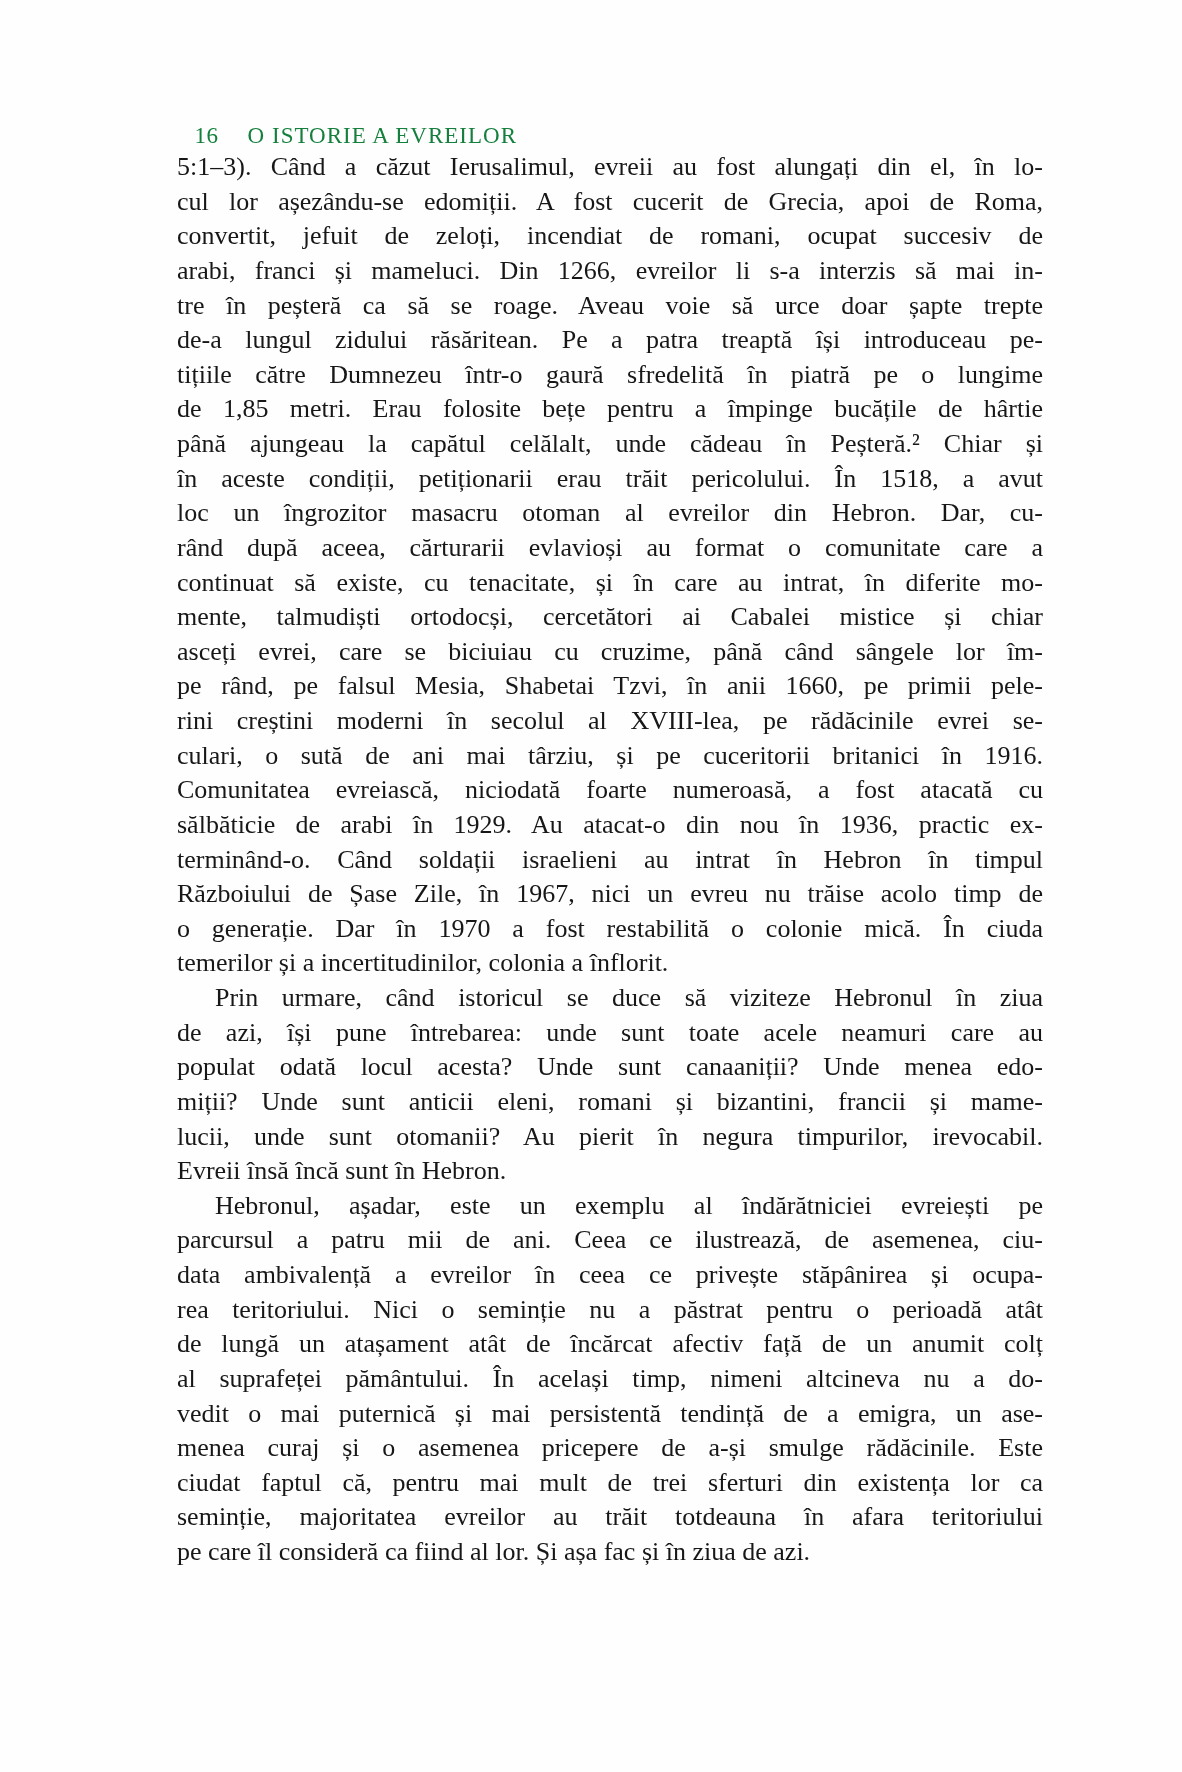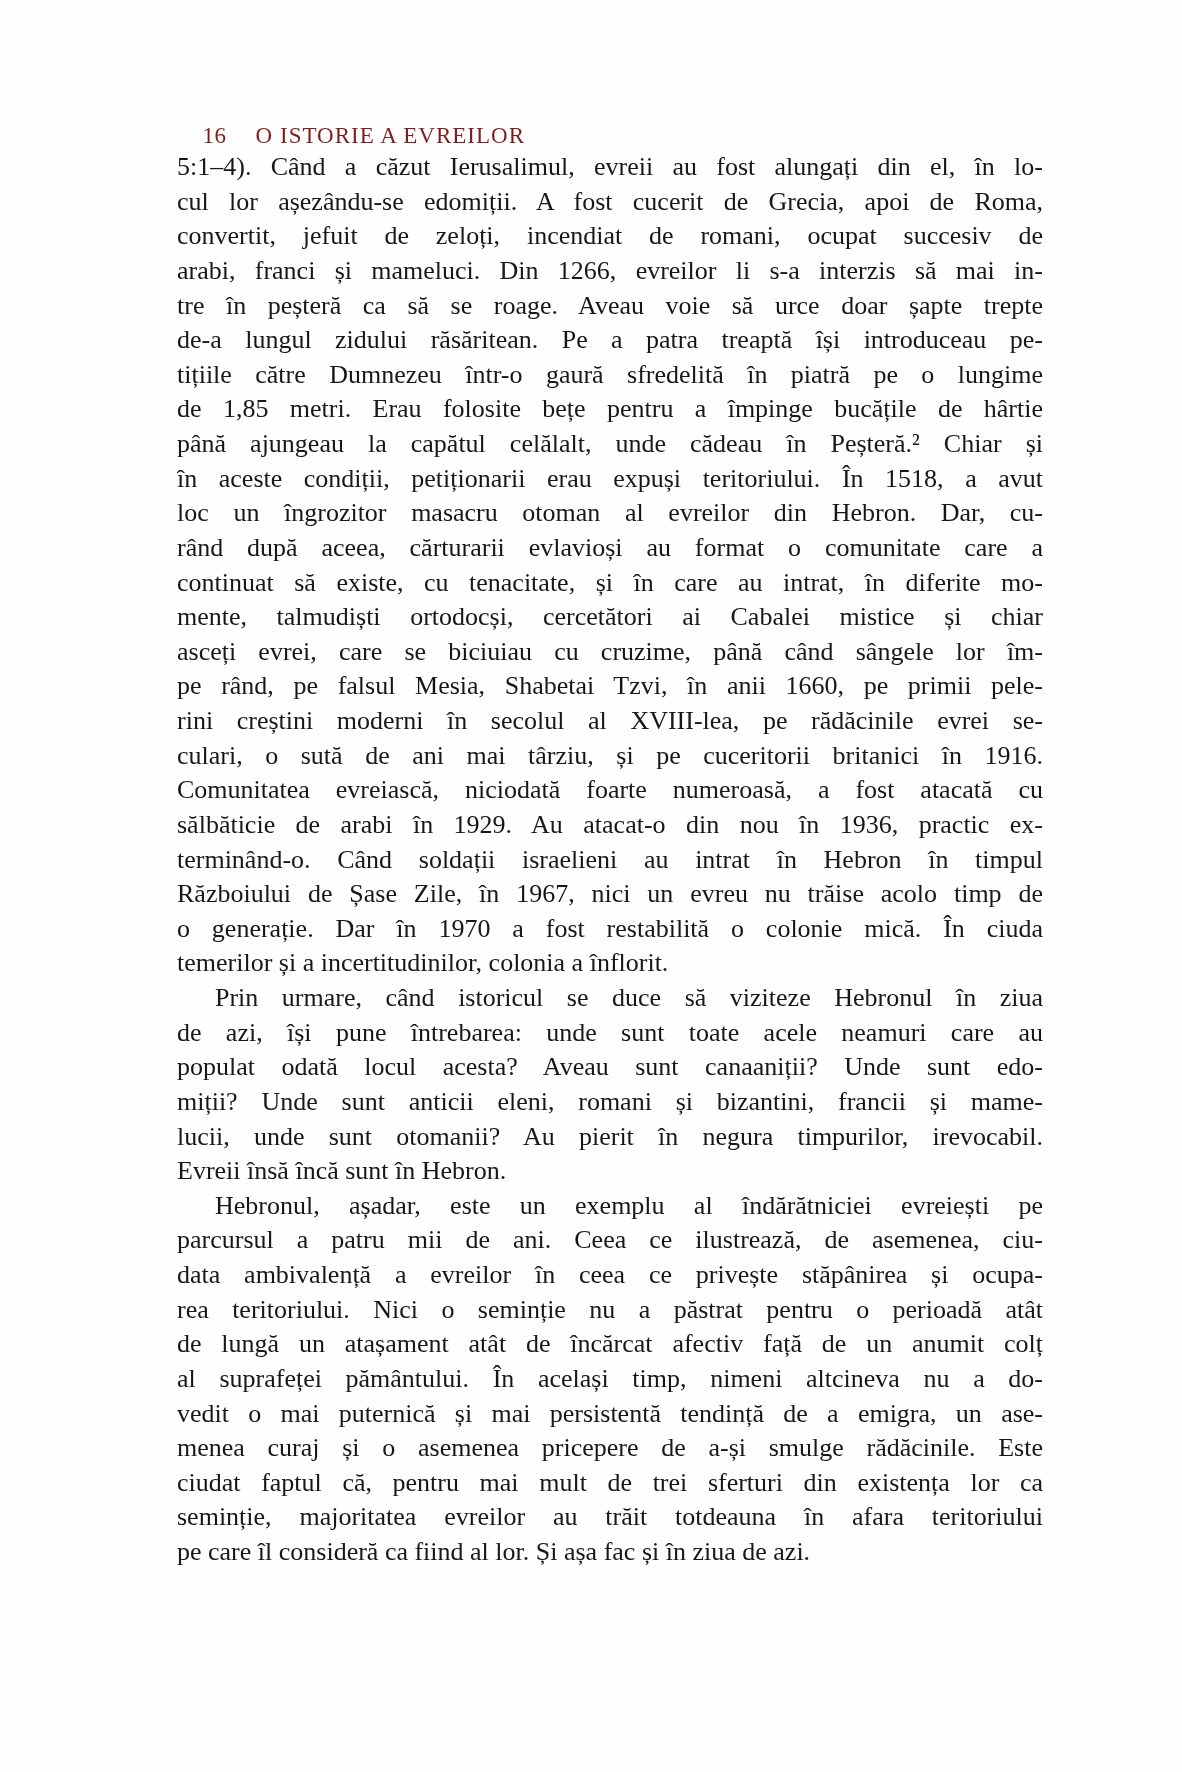--- a/index.html
+++ b/index.html
@@ -11,27 +11,27 @@
     position: relative;
     width: 1182px;
     height: 1772px;
     background: #fefefe;
     color: #171717;
     font-family: "Liberation Serif", "DejaVu Serif", serif;
     overflow: hidden;
   }
   .running-header {
     position: absolute;
-    left: 177px;
+    left: 169px;
     top: 97px;
     font-size: 23px;
     line-height: 26px;
     letter-spacing: 0.6px;
     white-space: pre;
-    color: #7f1d1d;
+    color: #15803d;
   }
   .head-title {
     margin-left: 29px;
     letter-spacing: 1px;
   }
   .text-block {
     position: absolute;
     left: 177px;
     top: 150px;
     width: 866px;
@@ -51,49 +51,49 @@
 </style>
 </head>
 <body>
 
 <div class="page">
   <header class="running-header">
     <span class="folio">16</span><span class="head-title">O ISTORIE A EVREILOR</span>
   </header>
   <main class="text-block" id="text-block">
       <div class="paragraph">
-        <div class="line">5:1–4). Când a căzut Ierusalimul, evreii au fost alungați din el, în lo-</div>
+        <div class="line">5:1–3). Când a căzut Ierusalimul, evreii au fost alungați din el, în lo-</div>
         <div class="line">cul lor așezându-se edomiții. A fost cucerit de Grecia, apoi de Roma,</div>
         <div class="line">convertit, jefuit de zeloți, incendiat de romani, ocupat succesiv de</div>
         <div class="line">arabi, franci și mameluci. Din 1266, evreilor li s-a interzis să mai in-</div>
         <div class="line">tre în peșteră ca să se roage. Aveau voie să urce doar șapte trepte</div>
         <div class="line">de-a lungul zidului răsăritean. Pe a patra treaptă își introduceau pe-</div>
         <div class="line">tițiile către Dumnezeu într-o gaură sfredelită în piatră pe o lungime</div>
         <div class="line">de 1,85 metri. Erau folosite bețe pentru a împinge bucățile de hârtie</div>
         <div class="line">până ajungeau la capătul celălalt, unde cădeau în Peșteră.² Chiar și</div>
-        <div class="line">în aceste condiții, petiționarii erau expuși teritoriului. În 1518, a avut</div>
+        <div class="line">în aceste condiții, petiționarii erau trăit pericolului. În 1518, a avut</div>
         <div class="line">loc un îngrozitor masacru otoman al evreilor din Hebron. Dar, cu-</div>
         <div class="line">rând după aceea, cărturarii evlavioși au format o comunitate care a</div>
         <div class="line">continuat să existe, cu tenacitate, și în care au intrat, în diferite mo-</div>
         <div class="line">mente, talmudiști ortodocși, cercetători ai Cabalei mistice și chiar</div>
         <div class="line">asceți evrei, care se biciuiau cu cruzime, până când sângele lor îm-</div>
         <div class="line">pe rând, pe falsul Mesia, Shabetai Tzvi, în anii 1660, pe primii pele-</div>
         <div class="line">rini creștini moderni în secolul al XVIII-lea, pe rădăcinile evrei se-</div>
         <div class="line">culari, o sută de ani mai târziu, și pe cuceritorii britanici în 1916.</div>
         <div class="line">Comunitatea evreiască, niciodată foarte numeroasă, a fost atacată cu</div>
         <div class="line">sălbăticie de arabi în 1929. Au atacat-o din nou în 1936, practic ex-</div>
         <div class="line">terminând-o. Când soldații israelieni au intrat în Hebron în timpul</div>
         <div class="line">Războiului de Șase Zile, în 1967, nici un evreu nu trăise acolo timp de</div>
         <div class="line">o generație. Dar în 1970 a fost restabilită o colonie mică. În ciuda</div>
         <div class="line para-last">temerilor și a incertitudinilor, colonia a înflorit.</div>
       </div>
       <div class="paragraph">
         <div class="line para-first">Prin urmare, când istoricul se duce să viziteze Hebronul în ziua</div>
         <div class="line">de azi, își pune întrebarea: unde sunt toate acele neamuri care au</div>
-        <div class="line">populat odată locul acesta? Aveau sunt canaaniții? Unde sunt edo-</div>
+        <div class="line">populat odată locul acesta? Unde sunt canaaniții? Unde menea edo-</div>
         <div class="line">miții? Unde sunt anticii eleni, romani și bizantini, francii și mame-</div>
         <div class="line">lucii, unde sunt otomanii? Au pierit în negura timpurilor, irevocabil.</div>
         <div class="line para-last">Evreii însă încă sunt în Hebron.</div>
       </div>
       <div class="paragraph">
         <div class="line para-first">Hebronul, așadar, este un exemplu al îndărătniciei evreiești pe</div>
         <div class="line">parcursul a patru mii de ani. Ceea ce ilustrează, de asemenea, ciu-</div>
         <div class="line">data ambivalență a evreilor în ceea ce privește stăpânirea și ocupa-</div>
         <div class="line">rea teritoriului. Nici o seminție nu a păstrat pentru o perioadă atât</div>
         <div class="line">de lungă un atașament atât de încărcat afectiv față de un anumit colț</div>

